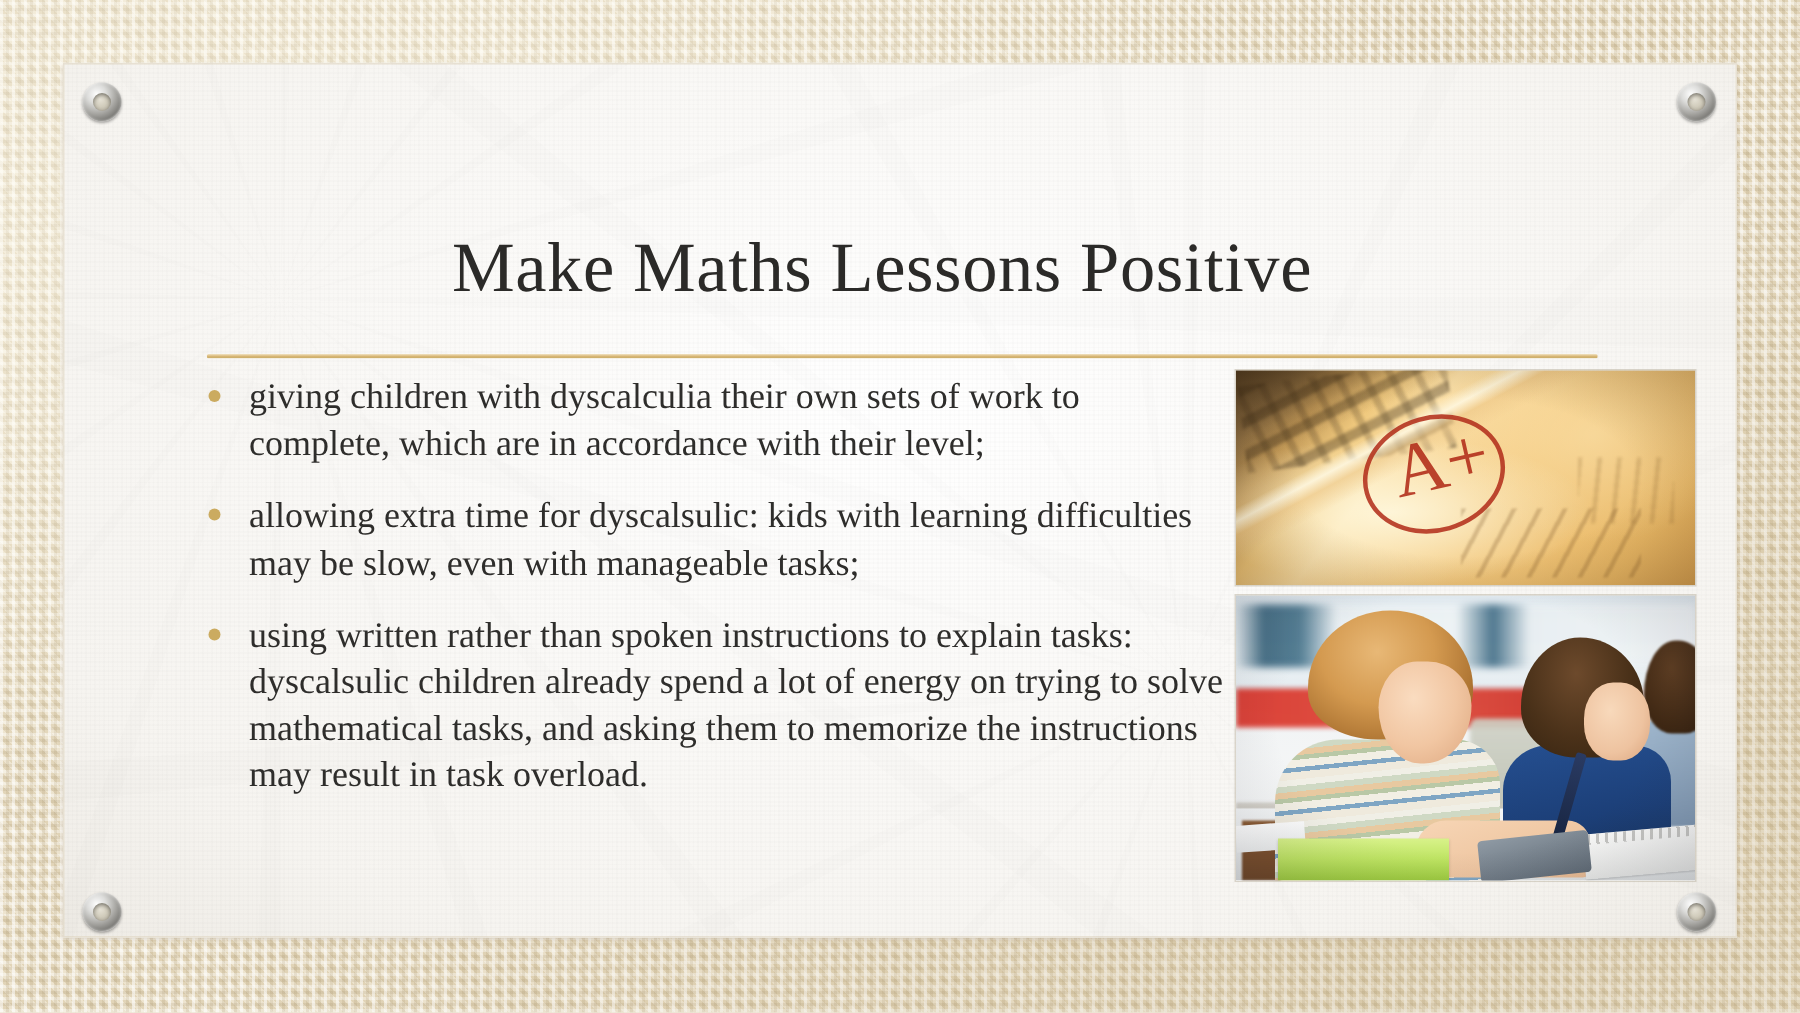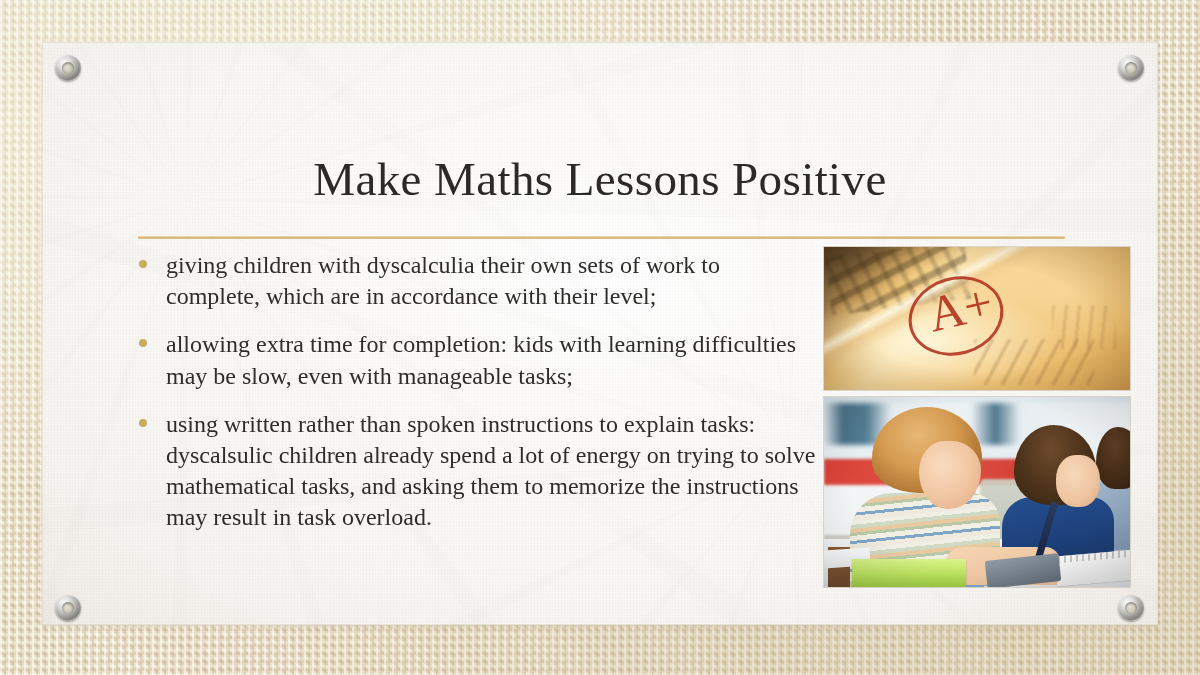--- a/index.html
+++ b/index.html
@@ -59,21 +59,21 @@
     background:radial-gradient(circle at 40% 35%, #e6e2d6 0%, #d2cdbd 45%, #b6b0a0 100%);
     box-shadow:inset 0 1px 3px rgba(0,0,0,.45);
   }
   #grommet-top-left{left:55px;top:55px;}
   #grommet-top-right{left:1118px;top:55px;}
   #grommet-bottom-left{left:55px;top:595px;}
   #grommet-bottom-right{left:1118px;top:595px;}
 
   
   #slide-title{
-    position:absolute;left:42px;top:124px;width:1116px;
+    position:absolute;left:30px;top:124px;width:1116px;
     text-align:center;
     font-size:47px;line-height:1.05;
     color:#2b2a28;
     letter-spacing:.4px;
     font-weight:400;
   }
 
   
   #title-divider{
     position:absolute;left:138px;top:236px;width:927px;height:3px;
@@ -318,21 +318,21 @@
 
 <div id="body-content">
 
   <ul id="bullet-list">
     <li class="bullet-item">
       <span class="bullet-marker"></span>
       <span>giving children with dyscalculia their own sets of work to complete, which are in accordance with their level;</span>
     </li>
     <li class="bullet-item">
       <span class="bullet-marker"></span>
-      <span>allowing extra time for completion: kids with learning difficulties may be slow, even with manageable tasks;</span>
+      <span>allowing extra time for dyscalsulic: kids with learning difficulties may be slow, even with manageable tasks;</span>
     </li>
     <li class="bullet-item">
       <span class="bullet-marker"></span>
       <span>using written rather than spoken instructions to explain tasks: dyscalsulic children already spend a lot of energy on trying to solve mathematical tasks, and asking them to memorize the instructions may result in task overload.</span>
     </li>
   </ul>
 </div>
 
 <div class="slide-image" id="image-aplus">
   <div class="img-layer" id="aplus-base"></div>

